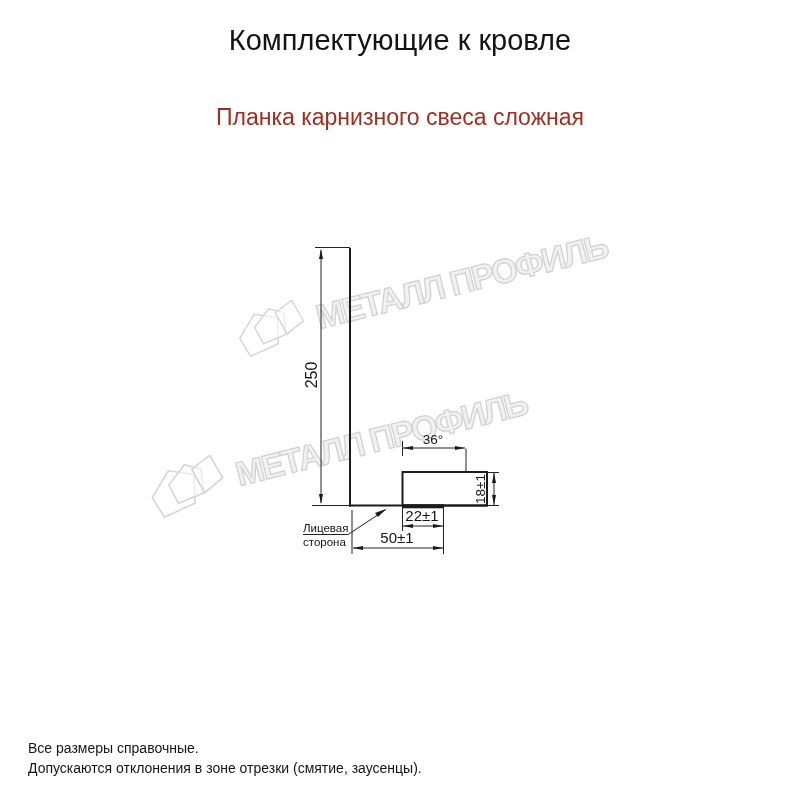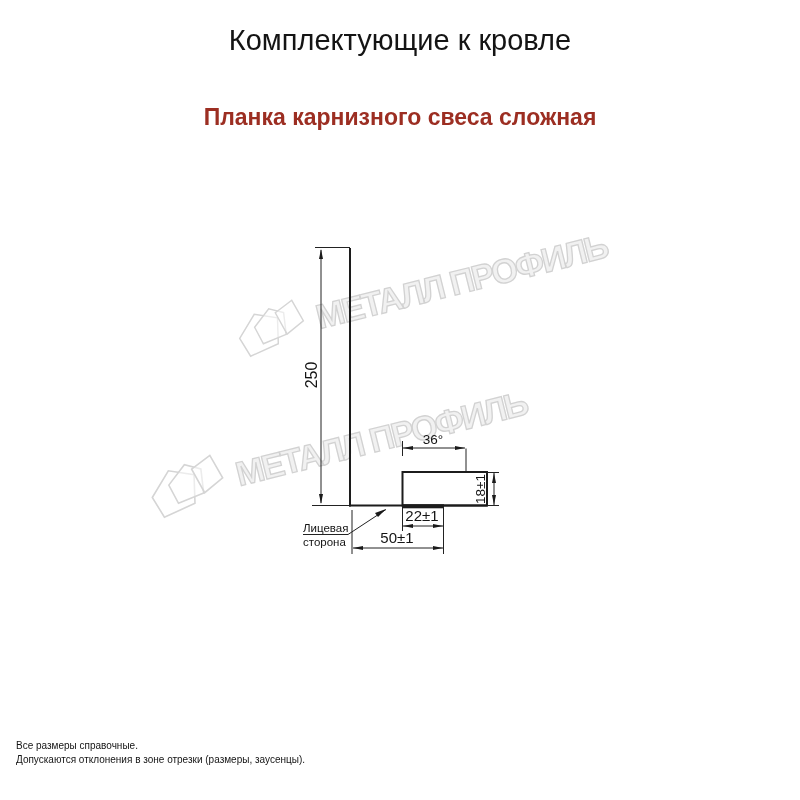--- a/index.html
+++ b/index.html
@@ -7,21 +7,21 @@
     position:relative;width:800px;height:800px;background:#fff;overflow:hidden;
     font-family:"Liberation Sans",sans-serif;color:#141414;padding-left:44px;
   }
   
   .page-title{
     position:absolute;top:24px;left:0;width:800px;margin:0;
     text-align:center;font-size:29px;font-weight:400;color:#141414;
   }
   .subtitle{
     position:absolute;top:104px;left:0;width:800px;
-    text-align:center;font-size:23px;line-height:1.2;font-weight:700;
+    text-align:center;font-size:23px;line-height:1.2;font-weight:400;
     color:var(--accent,#9c2e22);
   }
   
   .wm{
     position:absolute;display:flex;align-items:center;gap:9px;
     transform-origin:0 50%;pointer-events:none;white-space:nowrap;
   }
   .wm-top{left:234px;top:308px;transform:rotate(-14deg);}
   .wm-bottom{left:146px;top:464px;transform:rotate(-14deg);}
   .wm-text{
@@ -35,22 +35,22 @@
   .profile .edge{stroke-width:2;fill:none;}
   .profile .thick{fill:var(--line,#1c1c1c);stroke:none;}
   .dims line,.dims polyline{stroke:#222;stroke-width:1;fill:none;}
   .dims polygon{fill:#1a1a1a;stroke:none;}
   .dim-label{fill:#141414;font-family:"Liberation Sans",sans-serif;font-size:15px;}
   .dim-small{font-size:13.5px;}
   .dim-leader{font-size:11.5px;}
   .dim-250{font-size:16px;}
   
   .notes{
-    position:absolute;left:16px;top:739px;
-    font-size:10px;line-height:1.42;color:#141414;
+    position:absolute;left:28px;top:739px;
+    font-size:14px;line-height:1.42;color:#141414;
   }
 </style>
 </head>
 <body>
 
 <div class="canvas">
 
   <h1 class="page-title">Комплектующие к кровле</h1>
 
   <div class="subtitle">
@@ -123,16 +123,16 @@
     <text class="dim-label dim-small" x="433" y="444" text-anchor="middle">36°</text>
     <text class="dim-label dim-small" transform="translate(485,489) rotate(-90)" text-anchor="middle">18±1</text>
     <text class="dim-label" x="422" y="521" text-anchor="middle">22±1</text>
     <text class="dim-label" x="397" y="543" text-anchor="middle">50±1</text>
     <text class="dim-label dim-leader" x="303" y="531.5">Лицевая</text>
     <text class="dim-label dim-leader" x="303" y="546">сторона</text>
   </svg>
 
   <div class="notes">
     <div>Все размеры справочные.</div>
-    <div>Допускаются отклонения в зоне отрезки (размеры, заусенцы).</div>
+    <div>Допускаются отклонения в зоне отрезки (смятие, заусенцы).</div>
   </div>
 
 </div>
 
 </body></html>

